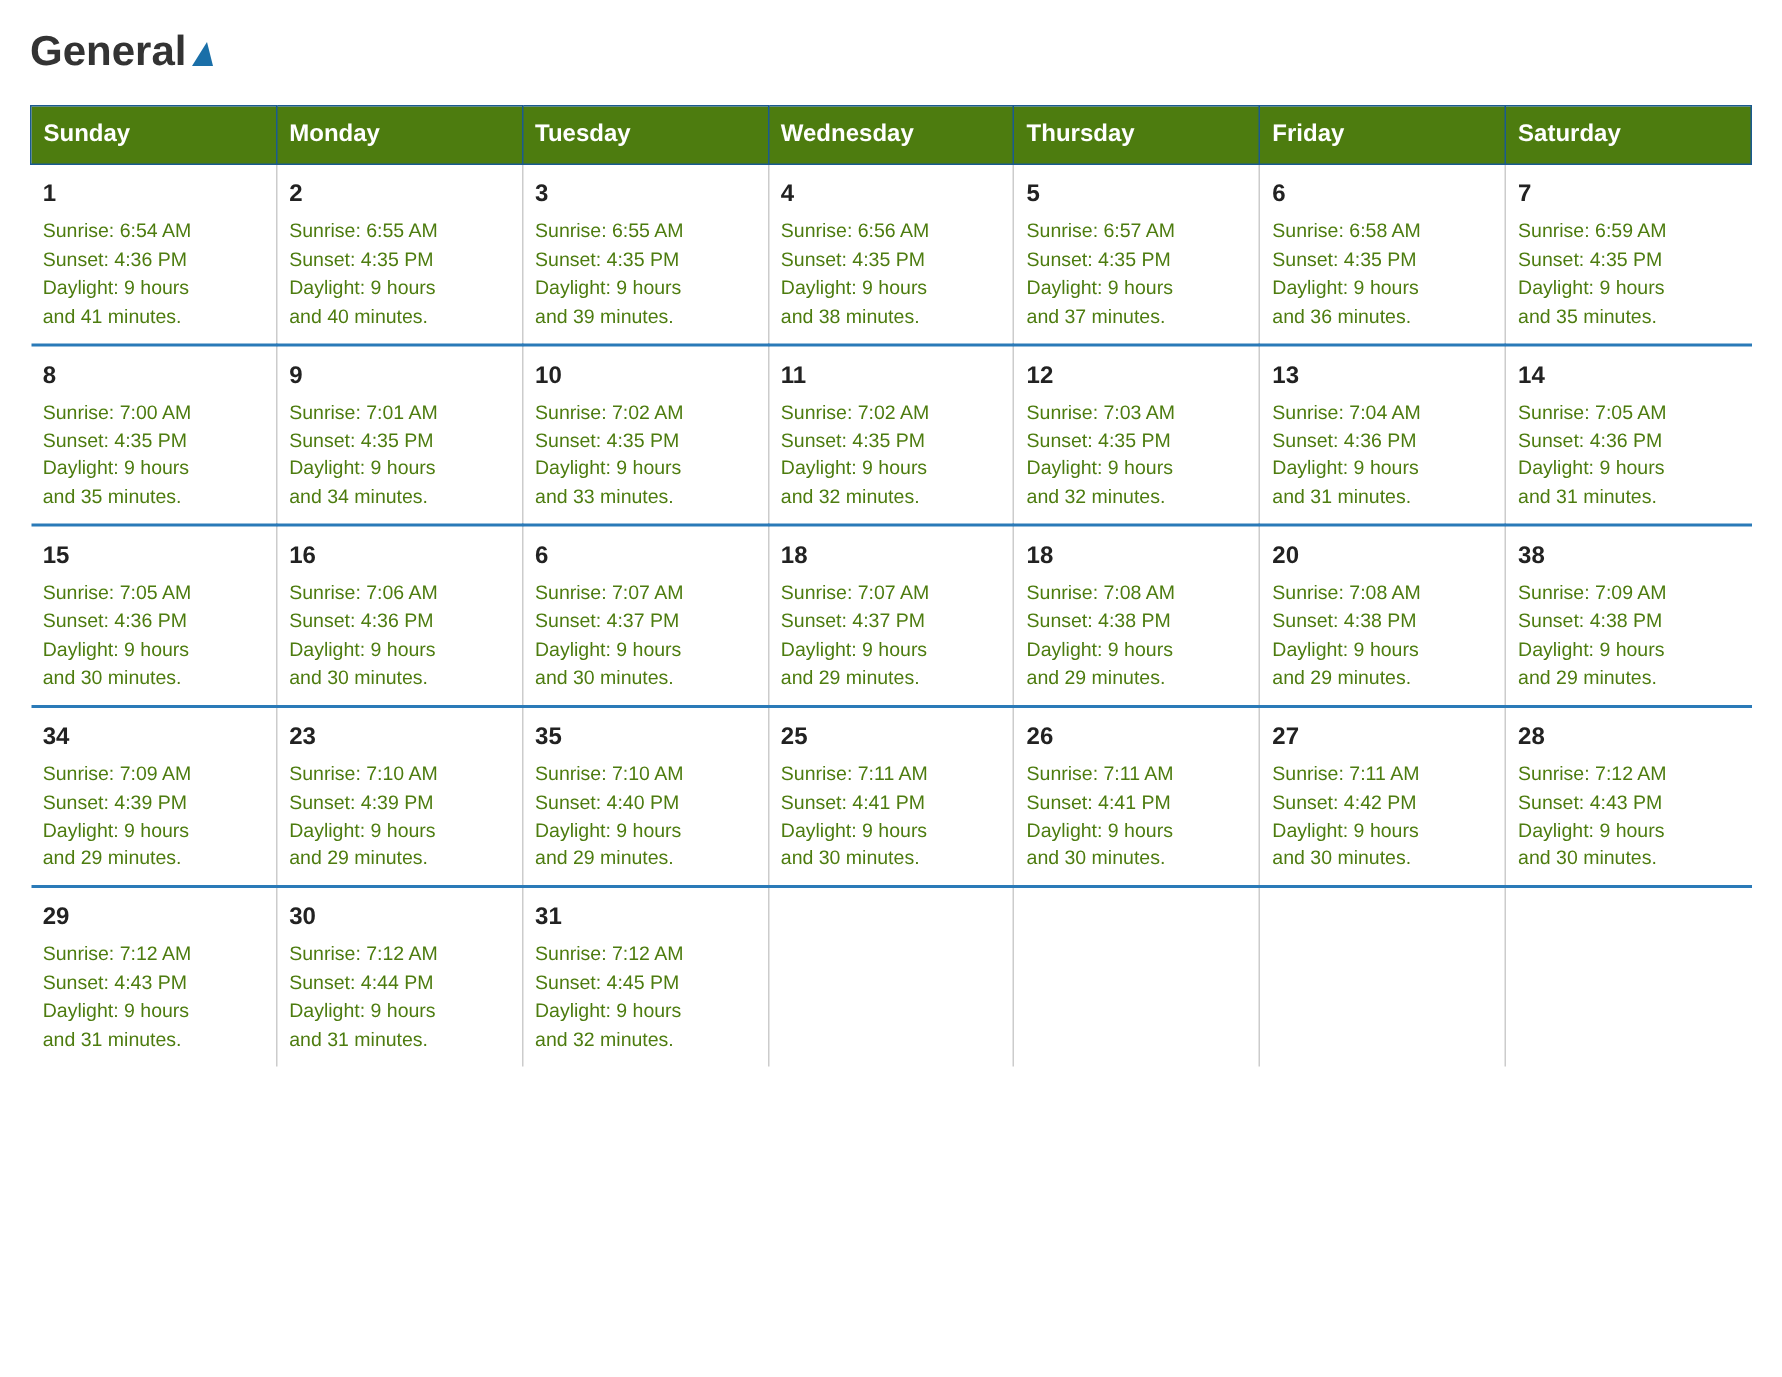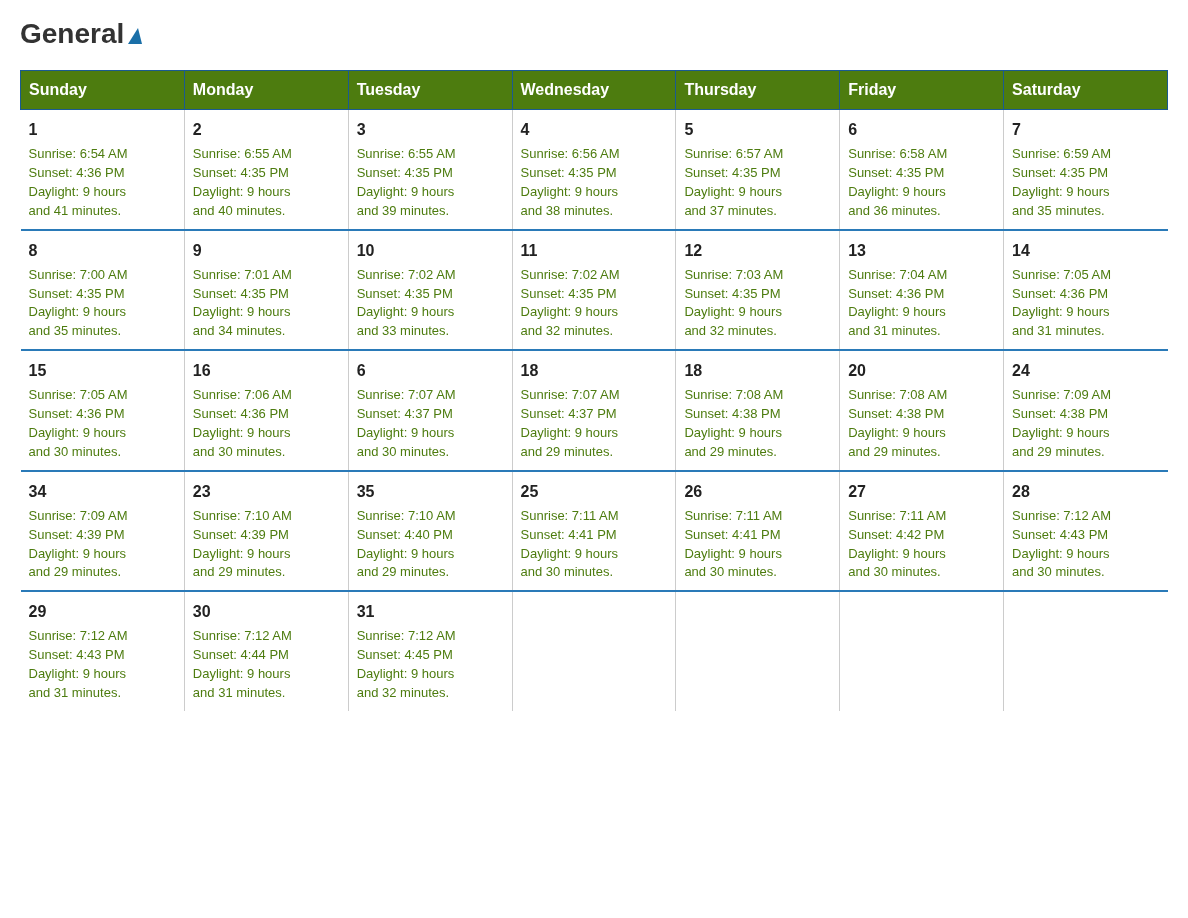--- a/index.html
+++ b/index.html
@@ -199,21 +199,21 @@
         </td>
         <td>
           <div class="day-num">18</div>
           <div class="day-info">Sunrise: 7:08 AM<br>Sunset: 4:38 PM<br>Daylight: 9 hours<br>and 29 minutes.</div>
         </td>
         <td>
           <div class="day-num">20</div>
           <div class="day-info">Sunrise: 7:08 AM<br>Sunset: 4:38 PM<br>Daylight: 9 hours<br>and 29 minutes.</div>
         </td>
         <td>
-          <div class="day-num">24</div>
+          <div class="day-num">38</div>
           <div class="day-info">Sunrise: 7:09 AM<br>Sunset: 4:38 PM<br>Daylight: 9 hours<br>and 29 minutes.</div>
         </td>
       </tr>
       <tr>
         <td>
           <div class="day-num">34</div>
           <div class="day-info">Sunrise: 7:09 AM<br>Sunset: 4:39 PM<br>Daylight: 9 hours<br>and 29 minutes.</div>
         </td>
         <td>
           <div class="day-num">23</div>

